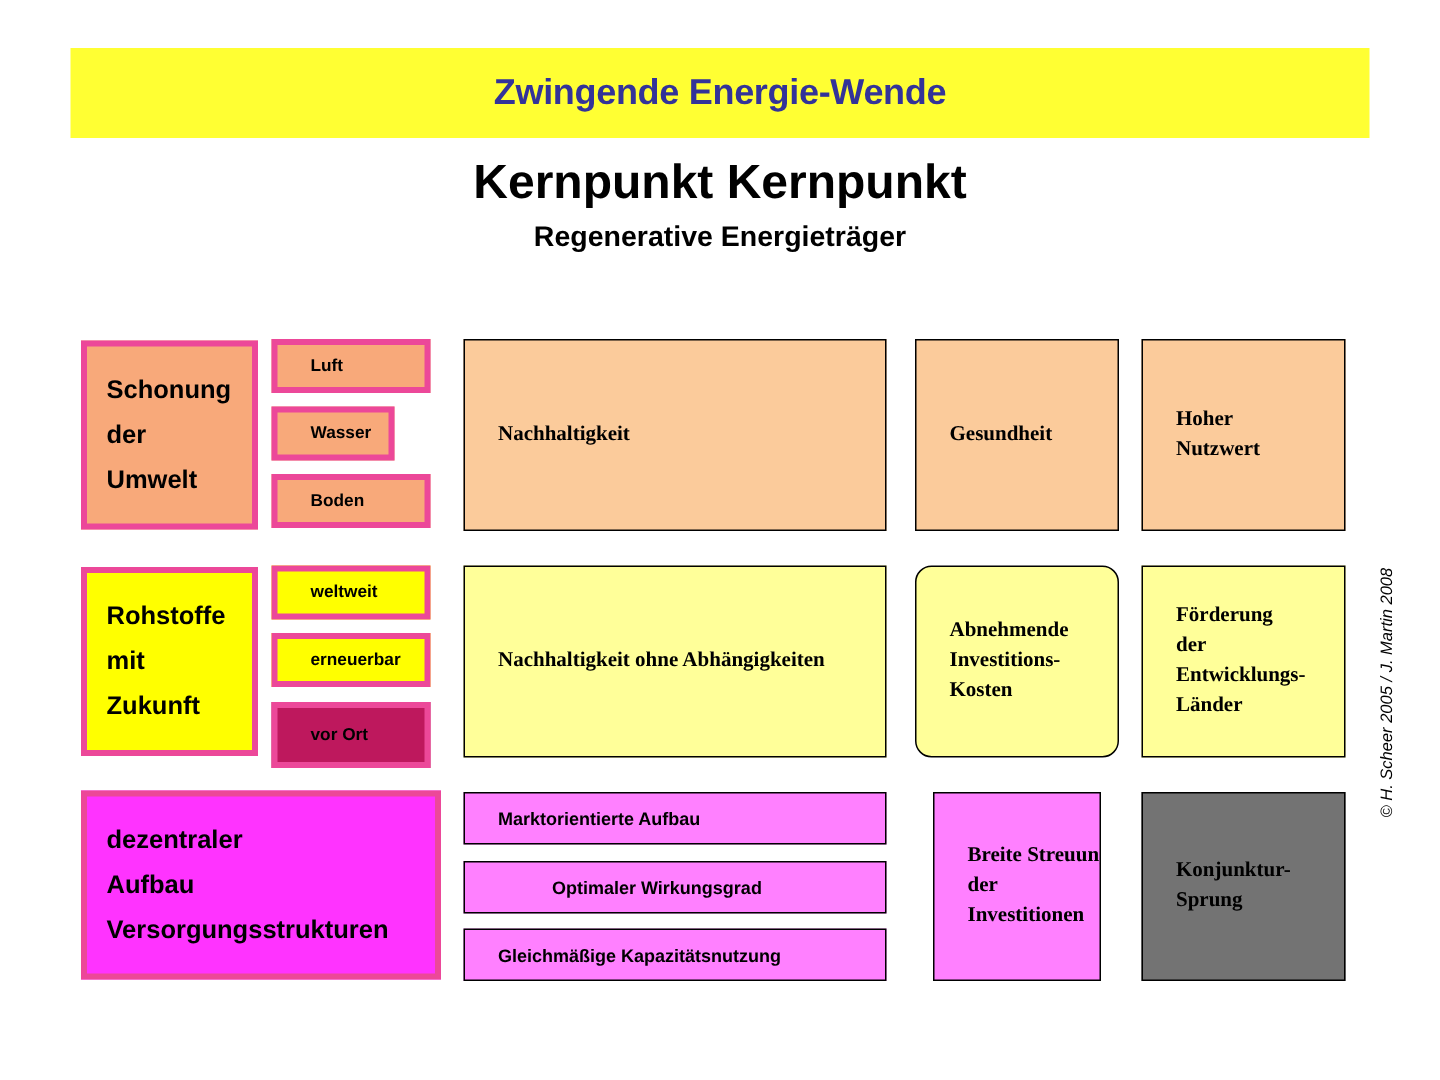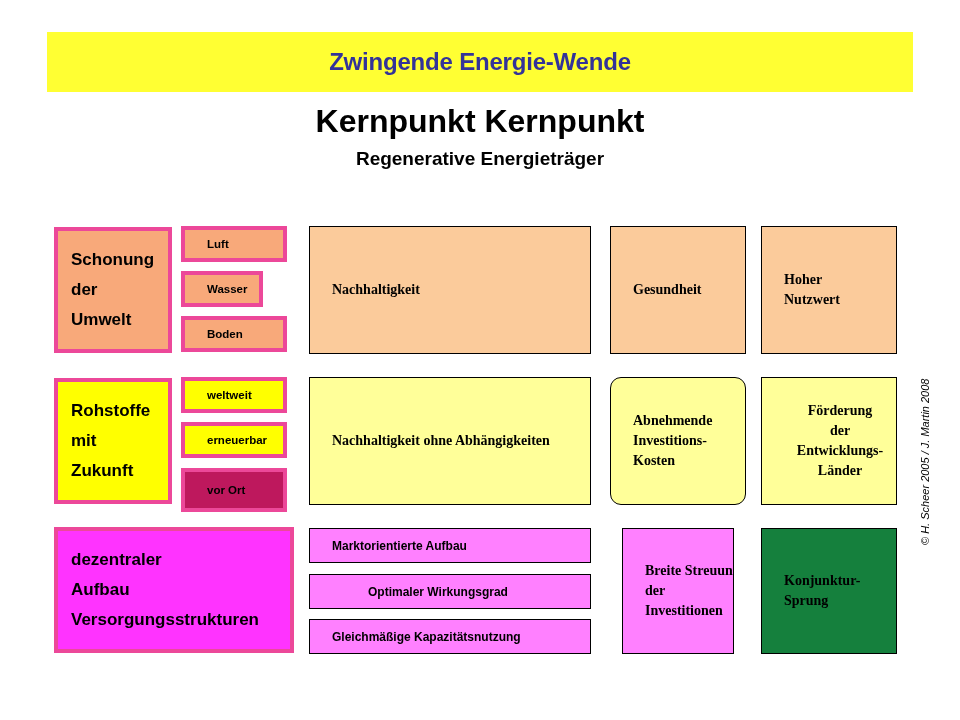--- a/index.html
+++ b/index.html
@@ -154,21 +154,21 @@
 
 <div class="box thin t-xs" style="left:309px; top:377px; width:282px; height:128px; background:#ffff99;">
   <span class="line">Nachhaltigkeit ohne Abhängigkeiten</span>
 </div>
 
 <div class="box thin t-xs" style="left:610px; top:377px; width:136px; height:128px; background:#ffff99;border-radius:11px;">
   <span class="line">Abnehmende</span>
   <span class="line">Investitions-</span>
   <span class="line">Kosten</span>
 </div>
-<div class="box thin t-xs" style="left:761px; top:377px; width:136px; height:128px; background:#ffff99;align-items:center;">
+<div class="box thin t-xs" style="left:761px; top:377px; width:136px; height:128px; background:#ffff99;">
   <span class="line">Förderung</span>
   <span class="line">der</span>
   <span class="line">Entwicklungs-</span>
   <span class="line">Länder</span>
 </div>
 
 <div class="box thick t-lg" style="left:54px; top:527px; width:240px; height:126px; background:#ff33ff;">
   <span class="line">dezentraler</span>
   <span class="line">Aufbau</span>
   <span class="line">Versorgungsstrukturen</span>
@@ -182,18 +182,18 @@
 </div>
 <div class="box thin t-bar" style="left:309px; top:619px; width:282px; height:35px; background:#ff80ff;">
   <span class="line">Gleichmäßige Kapazitätsnutzung</span>
 </div>
 
 <div class="box thin t-xs" style="left:622px; top:528px; width:112px; height:126px; background:#ff80ff;">
   <span class="line">Breite Streuung</span>
   <span class="line">der</span>
   <span class="line">Investitionen</span>
 </div>
-<div class="box thin t-xs" style="left:761px; top:528px; width:136px; height:126px; background:#15803d;">
+<div class="box thin t-xs" style="left:761px; top:528px; width:136px; height:126px; background:#737373;">
   <span class="line">Konjunktur-</span>
   <span class="line">Sprung</span>
 </div>
 
 <div id="copyright">© H. Scheer 2005 / J. Martin 2008</div>
 
 </body></html>

